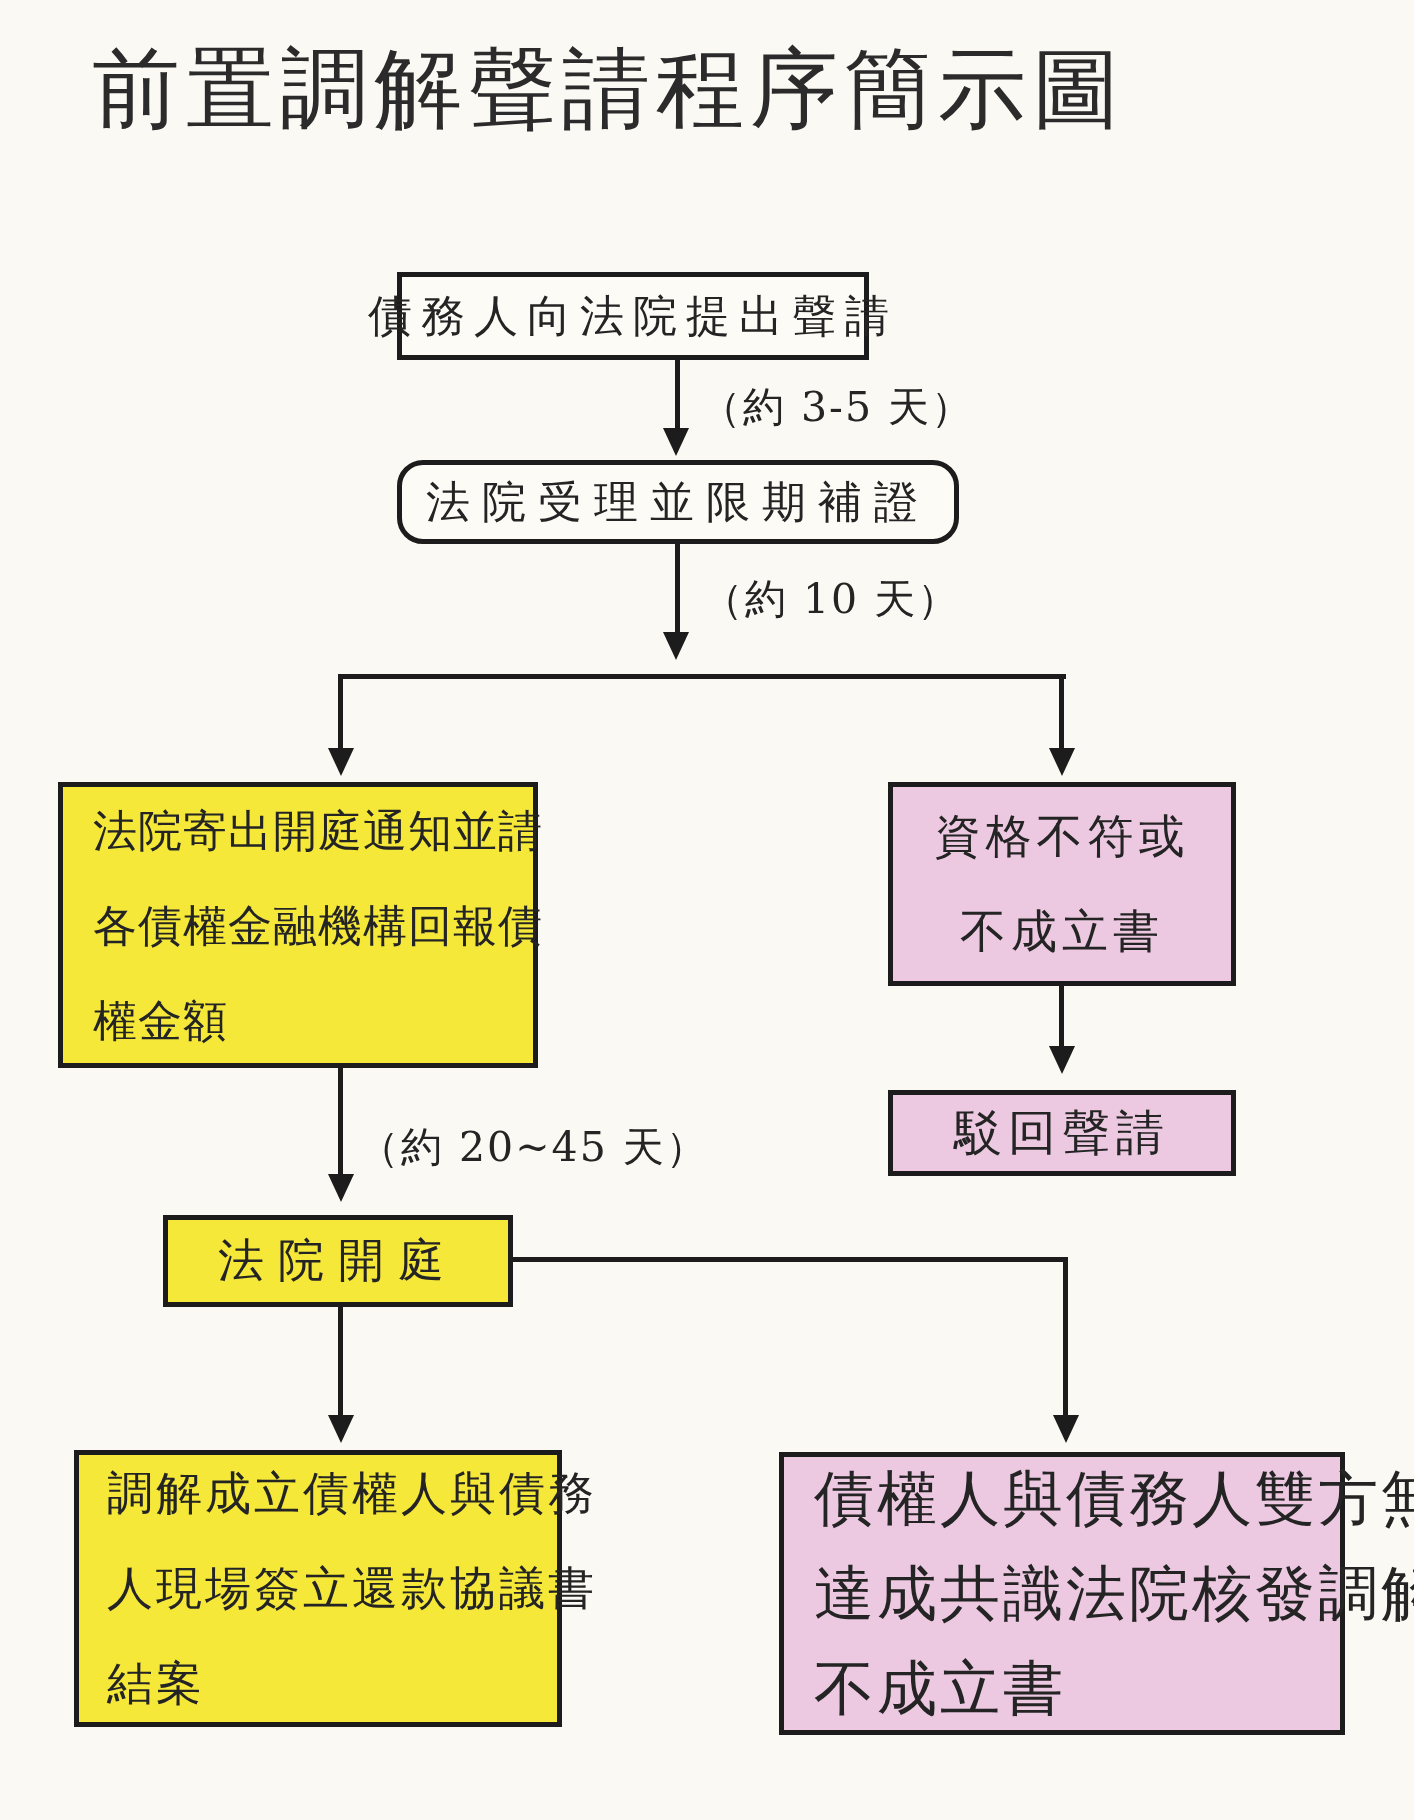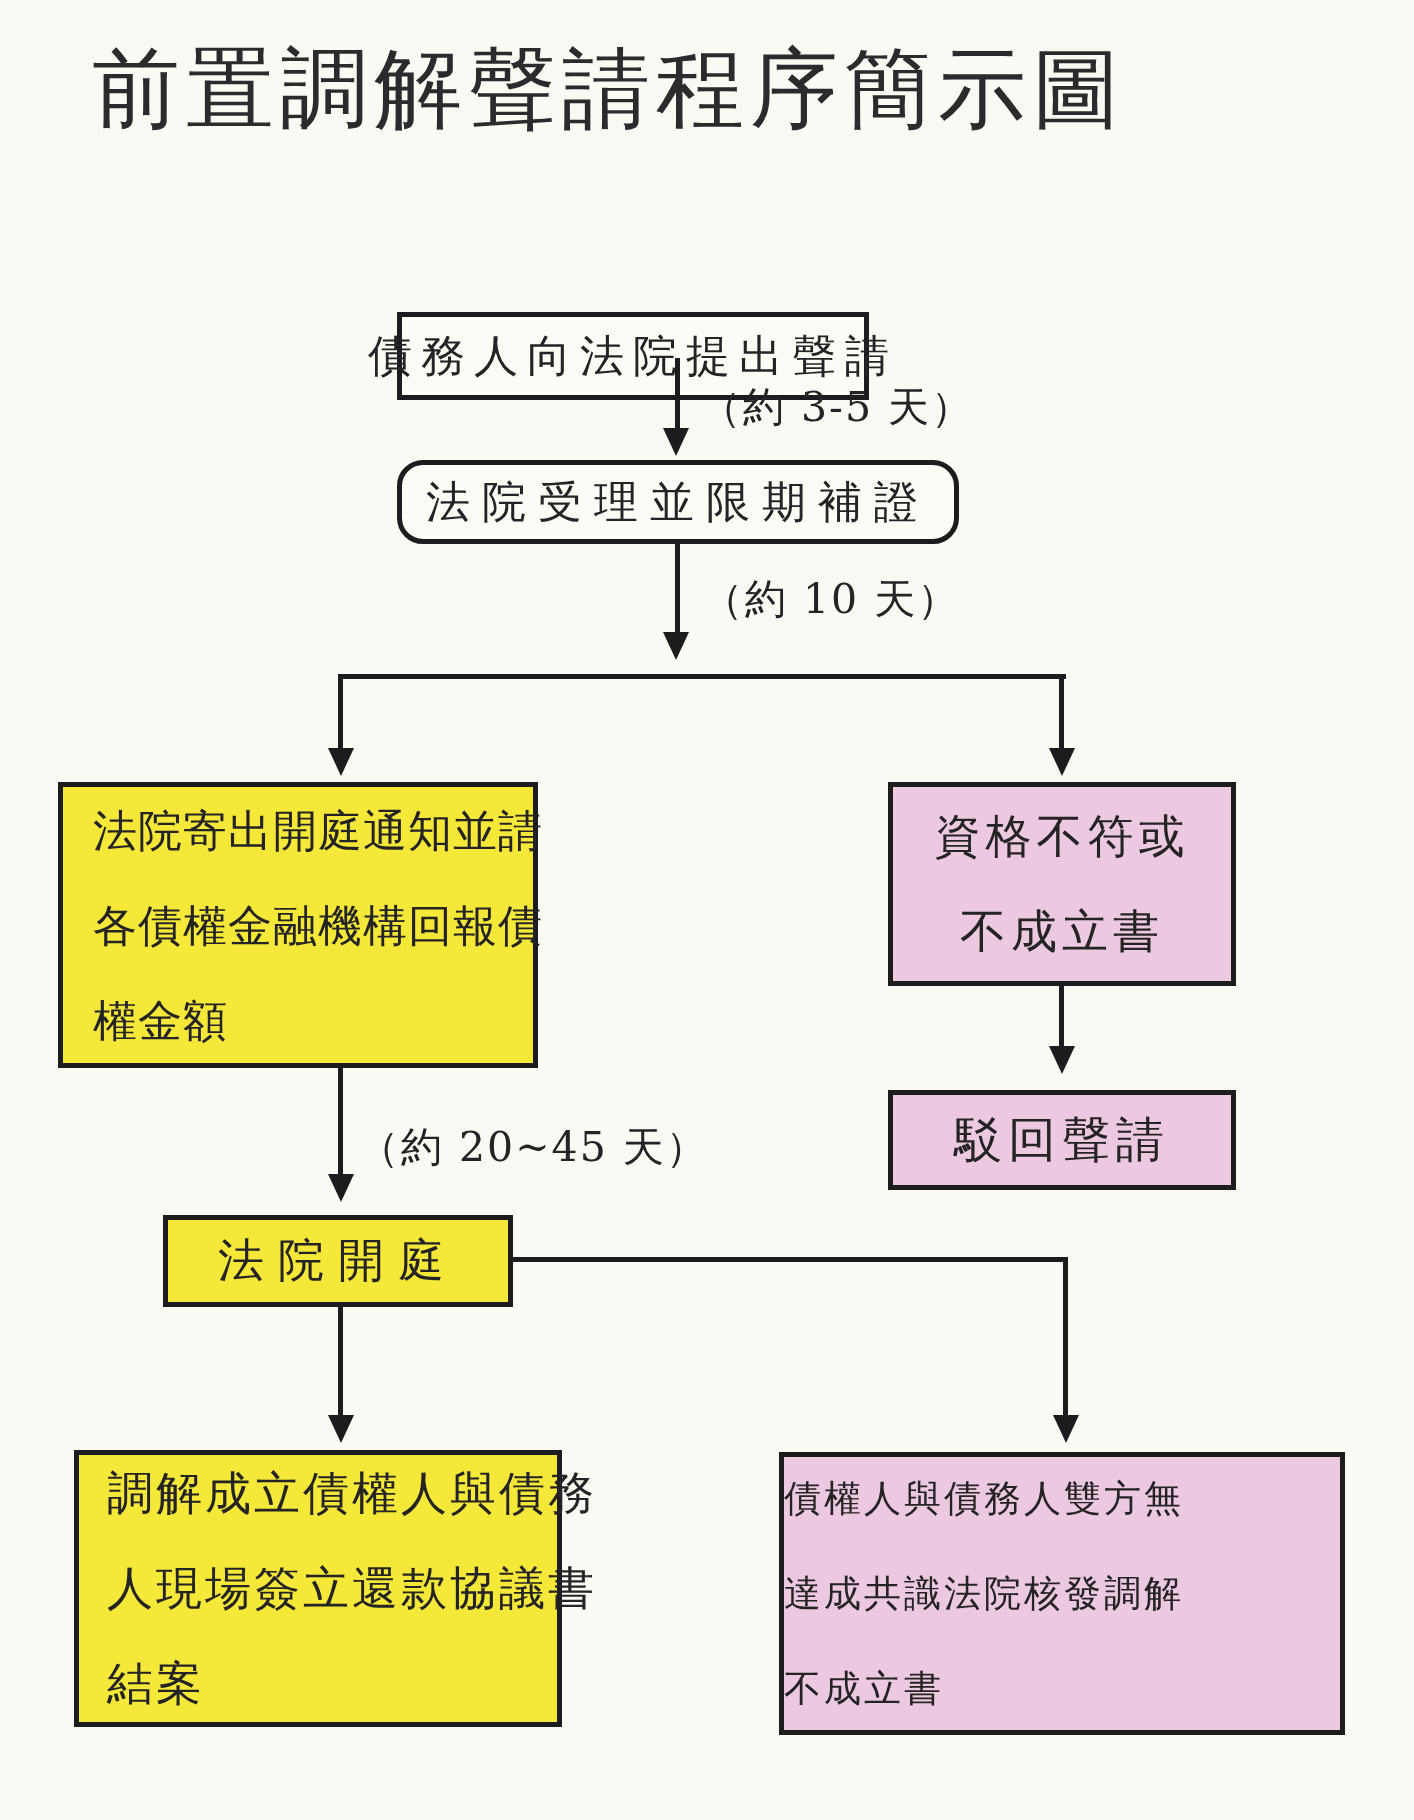--- a/index.html
+++ b/index.html
@@ -70,21 +70,21 @@
     white-space: nowrap;
   }
 </style>
 </head>
 <body>
 
 <div class="page">
 
   <div class="page-title">前置調解聲請程序簡示圖</div>
 
-  <div class="box white center-text" style="left:397px; top:272px; width:472px; height:88px; font-size:44px; letter-spacing:9px;margin-top:40px;">
+  <div class="box white center-text" style="left:397px; top:272px; width:472px; height:88px; font-size:44px; letter-spacing:9px;">
     <div class="single">債務人向法院提出聲請</div>
   </div>
 
   <div class="vline" style="left:675px; top:358px; height:72px;"></div>
   <div class="arrowhead-down" style="left:663px; top:428px;"></div>
   <div class="edge-label" style="left:700px; top:380px;">（約 3-5 天）</div>
 
   <div class="box white center-text" style="left:397px; top:460px; width:562px; height:84px; font-size:44px; letter-spacing:12px;border-radius:26px;">
     <div class="single">法院受理並限期補證</div>
   </div>
@@ -110,40 +110,40 @@
     <div class="bline">不成立書</div>
   </div>
 
   <div class="vline" style="left:338px; top:1068px; height:108px;"></div>
   <div class="arrowhead-down" style="left:328px; top:1174px;"></div>
   <div class="edge-label" style="left:358px; top:1120px;">（約 20~45 天）</div>
 
   <div class="vline" style="left:1059px; top:986px; height:62px;"></div>
   <div class="arrowhead-down" style="left:1049px; top:1046px;"></div>
 
-  <div class="box pink center-text" style="left:888px; top:1090px; width:348px; height:100px; font-size:48px; letter-spacing:6px;">
+  <div class="box pink center-text" style="left:888px; top:1090px; width:348px; height:86px; font-size:48px; letter-spacing:6px;">
     <div class="single">駁回聲請</div>
   </div>
 
   <div class="box yellow center-text" style="left:163px; top:1215px; width:350px; height:92px; font-size:46px; letter-spacing:14px;">
     <div class="single">法院開庭</div>
   </div>
 
   <div class="vline" style="left:338px; top:1307px; height:110px;"></div>
   <div class="arrowhead-down" style="left:328px; top:1415px;"></div>
 
   <div class="hline" style="left:513px; top:1257px; width:555px;"></div>
   <div class="vline" style="left:1063px; top:1257px; height:160px;"></div>
   <div class="arrowhead-down" style="left:1053px; top:1415px;"></div>
 
   <div class="box yellow left-text" style="left:74px; top:1450px; width:488px; height:277px; font-size:46px; letter-spacing:3px; padding-left:28px;">
     <div class="bline">調解成立債權人與債務</div>
     <div class="bline">人現場簽立還款協議書</div>
     <div class="bline">結案</div>
   </div>
 
-  <div class="box pink left-text" style="left:779px; top:1452px; width:566px; height:283px; font-size:37px; letter-spacing:3px; ">
+  <div class="box pink left-text" style="left:779px; top:1452px; width:566px; height:283px; font-size:60px; letter-spacing:3px; padding-left:30px;">
     <div class="bline">債權人與債務人雙方無</div>
     <div class="bline">達成共識法院核發調解</div>
     <div class="bline">不成立書</div>
   </div>
 
 </div>
 
 </body></html>

